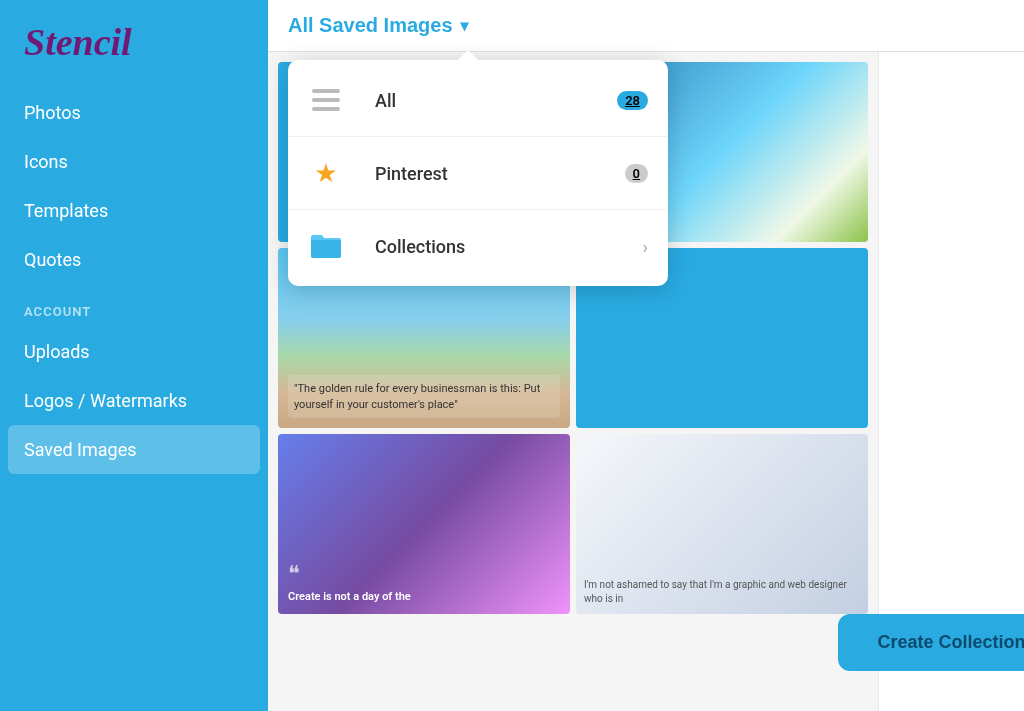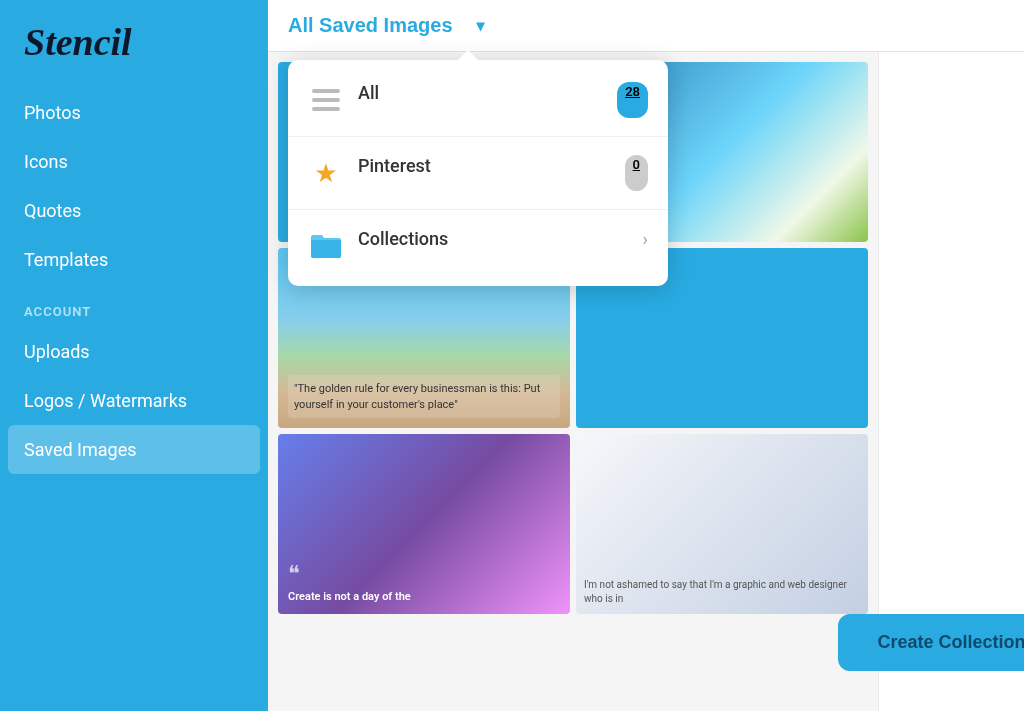--- a/index.html
+++ b/index.html
@@ -12,21 +12,21 @@
       display: flex;
       flex-direction: column;
       flex-shrink: 0;
       height: 100%;
       padding-top: 0;
     }
     .sidebar-logo {
       padding: 20px 24px 24px;
       font-size: 38px;
       font-weight: bold;
-      color: #0f172a;
+      color: #701a75;
       font-family: 'Brush Script MT', cursive;
       font-style: italic;
     }
     .sidebar-nav {
       display: flex;
       flex-direction: column;
       flex: 1;
     }
     .sidebar-nav-item {
       padding: 14px 24px;
@@ -73,21 +73,21 @@
     }
     .header-title-btn {
       font-size: 20px;
       font-weight: 600;
       color: #29abe2;
       background: none;
       border: none;
       cursor: pointer;
       display: flex;
       align-items: center;
-      gap: 24px;
+      gap: 8px;
     }
     .chevron-down {
       font-size: 16px;
       color: #29abe2;
     }
 
     
     .dropdown {
       position: absolute;
       top: 60px;
@@ -104,23 +104,24 @@
       position: absolute;
       top: -10px;
       left: 170px;
       width: 20px;
       height: 10px;
       background: white;
       clip-path: polygon(50% 0%, 0% 100%, 100% 100%);
     }
     .dropdown-item {
       display: flex;
+      align-items: center;
       padding: 14px 20px;
       cursor: pointer;
-      gap: 14px;
+      gap: 31px;
     }
     .dropdown-icon {
       width: 36px;
       height: 36px;
       display: flex;
       align-items: center;
       justify-content: center;
       flex-shrink: 0;
     }
     .dropdown-label {
@@ -305,22 +306,22 @@
     .pineapple-svg { width: 90px; height: 110px; }
   </style>
 </head>
 <body>
 
 <aside class="sidebar">
   <div class="sidebar-logo">Stencil</div>
   <nav class="sidebar-nav">
     <a class="sidebar-nav-item">Photos</a>
     <a class="sidebar-nav-item">Icons</a>
+    <a class="sidebar-nav-item">Templates</a>
     <a class="sidebar-nav-item">Quotes</a>
-    <a class="sidebar-nav-item">Templates</a>
 
     <div class="sidebar-section-label">ACCOUNT</div>
     <a class="sidebar-nav-item">Uploads</a>
     <a class="sidebar-nav-item">Logos / Watermarks</a>
     <a class="sidebar-nav-item active">Saved Images</a>
   </nav>
 </aside>
 
 <main class="main">
 

